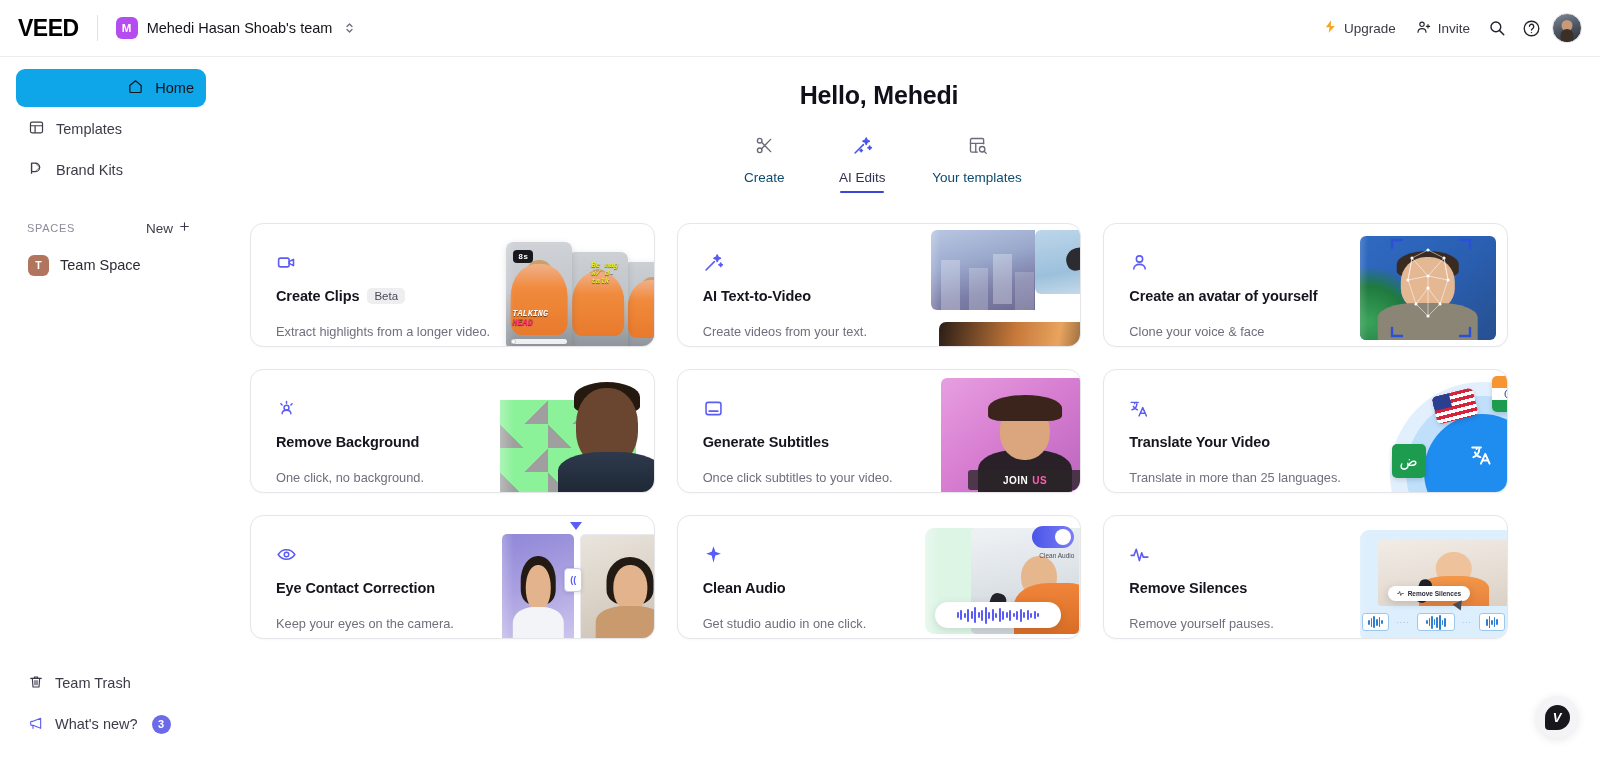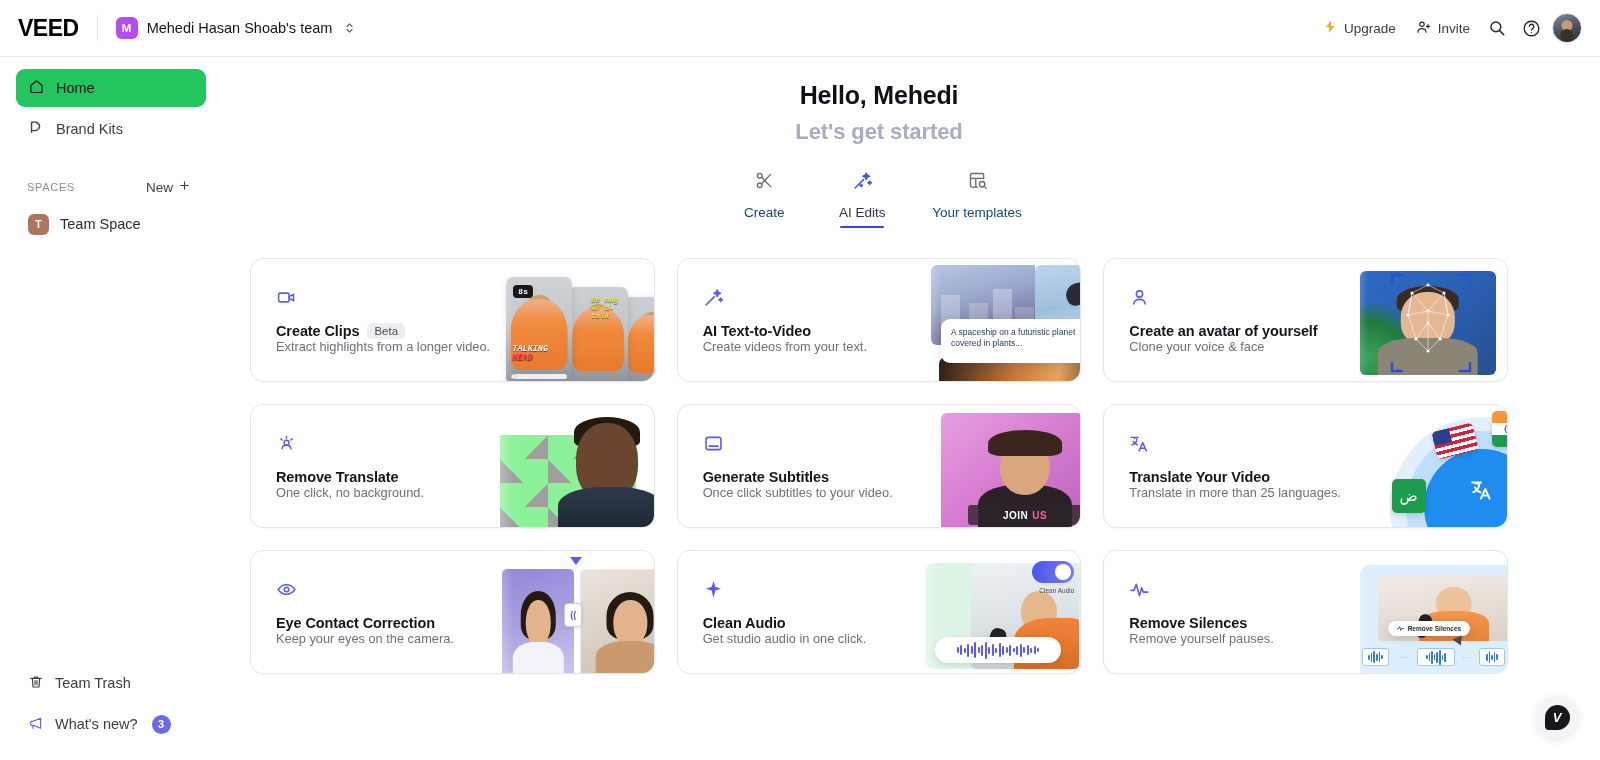--- a/index.html
+++ b/index.html
@@ -73,21 +73,21 @@
     width: 222px; flex: 0 0 222px;
     background: #fff; display: flex; flex-direction: column;
     padding: 12px 16px 14px 16px;
   }
   .nav-item {
     display: flex; align-items: center; gap: 11px;
     height: 38px; padding: 0 12px; border-radius: 9px;
     font-size: 14.5px; color: #3c3c48; cursor: pointer;
     margin-bottom: 3px;
   }
-  .nav-item.active { background: #22c55e; color: #14141a; }
+  .nav-item.active { background: #0ea5e9; color: #14141a; justify-content: flex-end; }
   .nav-item svg { flex: 0 0 auto; }
 
   .spaces-head {
     display: flex; align-items: center; justify-content: space-between;
     margin: 26px 0 8px 0; padding: 0 12px 0 11px;
   }
   .spaces-label {
     font-size: 11px; letter-spacing: 0.7px; color: #8c8c99; font-weight: 400;
   }
   .new-btn {
@@ -170,21 +170,21 @@
     position: relative; z-index: 3;
     padding: 28px 0 0 25px; max-width: 62%;
   }
   .card-icon { color: #5b5bf5; height: 22px; margin-bottom: 14px; }
   .card-title-row { display: flex; align-items: center; gap: 8px; }
   .card-title { font-size: 14.5px; font-weight: 600; color: #15151f; letter-spacing: -0.1px; }
   .card-badge {
     font-size: 11.5px; color: #4a4a58; background: #eeeef1;
     padding: 2px 7px; border-radius: 5px; font-weight: 400;
   }
-  .card-sub { font-size: 12.8px; color: #6f6f7d; margin-top: 0; }
+  .card-sub { font-size: 12.8px; color: #6f6f7d; margin-top: 20px; }
 
   .thumb {
     position: absolute; right: 0; top: 0; bottom: 0; width: 50%;
     z-index: 1; overflow: hidden;
   }
   .thumb-fade {
     position: absolute; left: 0; top: 0; bottom: 0; width: 62px; z-index: 4;
     background: linear-gradient(to right, #fff 18%, rgba(255,255,255,0));
   }
 
@@ -601,20 +601,29 @@
 
       <div class="nav-item active">
         <span>
           <svg width="17" height="17" viewBox="0 0 24 24" fill="none" stroke="currentColor" stroke-width="1.7" stroke-linejoin="round">
             <path d="M4 10.5L12 4l8 6.5V19a1.5 1.5 0 01-1.5 1.5h-13A1.5 1.5 0 014 19v-8.5z"></path>
           </svg>
         </span>
         <span>Home</span>
       </div>
 
+      <div class="nav-item">
+        <span>
+          <svg width="17" height="17" viewBox="0 0 24 24" fill="none" stroke="currentColor" stroke-width="1.7" stroke-linejoin="round">
+            <rect x="3.5" y="4.5" width="17" height="15" rx="2.2"></rect>
+            <path d="M3.5 9.5h17M10 9.5v10"></path>
+          </svg>
+        </span>
+        <span>Templates</span>
+      </div>
 
       <div class="nav-item">
         <span>
           <svg width="17" height="17" viewBox="0 0 24 24" fill="none" stroke="currentColor" stroke-width="1.7" stroke-linejoin="round">
             <path d="M5 4.5h5.5a6 6 0 010 12H5z"></path>
               <path d="M5 4.5v15"></path>
             <path d="M10.5 4.5l6 6-6 6" opacity=".55"></path>
           </svg>
         </span>
         <span>Brand Kits</span>
@@ -659,21 +668,20 @@
           <span>What's new?</span>
           <span class="badge-count">3</span>
         </div>
       </div>
     </div>
 
     <div class="main">
 
       <div class="greeting">
         <h1>Hello, Mehedi</h1>
-        <h2>Let's get started</h2>
       </div>
 
       <div class="tabs">
         <div class="tab">
           <span class="tab-icon">
             <svg width="21" height="21" viewBox="0 0 24 24" fill="none" stroke="currentColor" stroke-width="1.6" stroke-linecap="round" stroke-linejoin="round">
               <circle cx="6.5" cy="6.5" r="2.6"></circle>
                 <circle cx="6.5" cy="17.5" r="2.6"></circle>
               <path d="M8.7 8.3L19 19M19 5L8.7 15.7"></path>
             </svg>
@@ -748,21 +756,20 @@
             </div>
             <div class="card-sub">Extract highlights from a longer video.</div>
           </div>
         </div>
 
         <div class="card">
           <div class="thumb">
             <div class="t2-city"></div>
             <div class="t2-sky"></div>
             <div class="t2-bottom"></div>
-            <div class="t2-prompt">A spaceship on a futuristic planet covered in plants...</div>
             <div class="thumb-fade"></div>
           </div>
           <div class="card-body">
             <div class="card-icon">
               <svg width="21" height="21" viewBox="0 0 24 24" fill="none" stroke="currentColor" stroke-width="1.8" stroke-linecap="round" stroke-linejoin="round">
                 <path d="M3.5 20.5L13 11"></path>
                 <path d="M16.2 3.4l1.1 2.6 2.6 1.1-2.6 1.1-1.1 2.6-1.1-2.6-2.6-1.1 2.6-1.1z" fill="currentColor"></path>
                 <path d="M20.2 12.6l.6 1.4 1.4.6-1.4.6-.6 1.4-.6-1.4-1.4-.6 1.4-.6z" fill="currentColor"></path>
               </svg>
             </div>
@@ -828,21 +835,21 @@
           </div>
           <div class="card-body">
             <div class="card-icon">
               <svg width="21" height="21" viewBox="0 0 24 24" fill="none" stroke="currentColor" stroke-width="1.7" stroke-linecap="round">
                 <circle cx="12" cy="11" r="2.8"></circle>
                   <path d="M7 18c0-2.4 2.2-4 5-4s5 1.6 5 4"></path>
                 <path d="M12 4v2M5.6 6.6l1.4 1.4M18.4 6.6L17 8"></path>
               </svg>
             </div>
             <div class="card-title-row">
-              <span class="card-title">Remove Translate</span>
+              <span class="card-title">Remove Background</span>
             </div>
             <div class="card-sub">One click, no background.</div>
           </div>
         </div>
 
         <div class="card">
           <div class="thumb">
             <div class="t5-vid">
               <div class="t5-hair"></div>
                 <div class="t5-body"></div>

